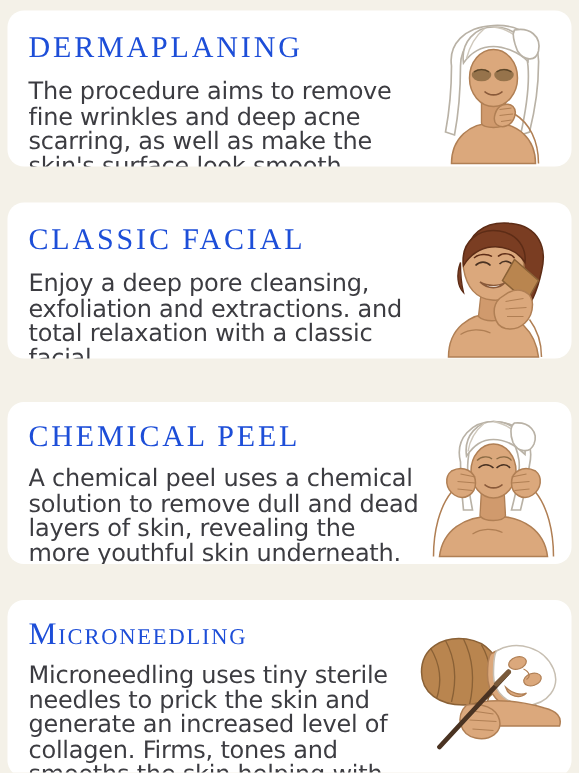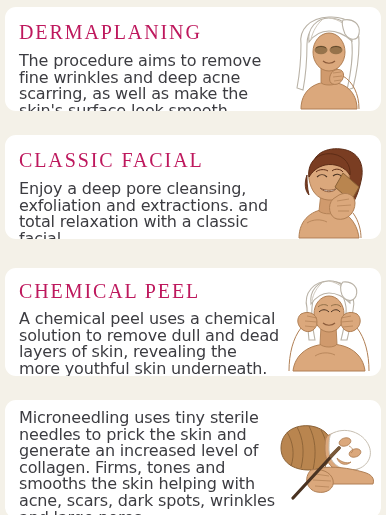--- a/index.html
+++ b/index.html
@@ -34,21 +34,21 @@
     height: 100%;
     width: 100%;
   }
   .card-text {
     position: absolute;
     left: 14px;
     top: 0;
   }
   .card-title {
     font-family: "Liberation Serif", serif;
-    color: #be185d;
+    color: #1d4ed8;
     font-weight: 400;
     white-space: nowrap;
   }
   .title-plain {
     font-size: 20px;
     letter-spacing: 1.9px;
   }
   .title-smallcaps {
     font-size: 21px;
     letter-spacing: 1.2px;
@@ -220,20 +220,21 @@
 
           <path d="M24 80 C30 76 38 76 44 79" fill="none" stroke="#b07f54" stroke-width="0.8"></path>
         </svg>
       </div>
     </div>
   </div>
 
   <div class="card" id="card-micro">
     <div class="card-inner">
       <div class="card-text">
+        <div class="card-title title-smallcaps">MICRONEEDLING</div>
         <div class="card-body">Microneedling uses tiny sterile needles to prick the skin and generate an increased level of collagen. Firms, tones and smooths the skin helping with acne, scars, dark spots, wrinkles and large pores</div>
       </div>
       <div class="illus" id="illus-micro">
         <svg viewBox="0 0 110 80" width="110" height="80">
 
           <path d="M4 28 C4 12 18 4 34 6 C48 8 56 18 56 30 C56 42 46 50 32 50 C16 50 4 42 4 28 Z" fill="#b9854f" stroke="#8a6136" stroke-width="1"></path>
           <path d="M10 12 C16 22 18 34 14 46" fill="none" stroke="#8a6136" stroke-width="0.9"></path>
           <path d="M20 7 C26 18 28 32 24 48" fill="none" stroke="#8a6136" stroke-width="0.9"></path>
           <path d="M32 6 C38 18 40 32 36 50" fill="none" stroke="#8a6136" stroke-width="0.9"></path>
           <path d="M44 10 C50 20 52 34 48 48" fill="none" stroke="#8a6136" stroke-width="0.9"></path>

